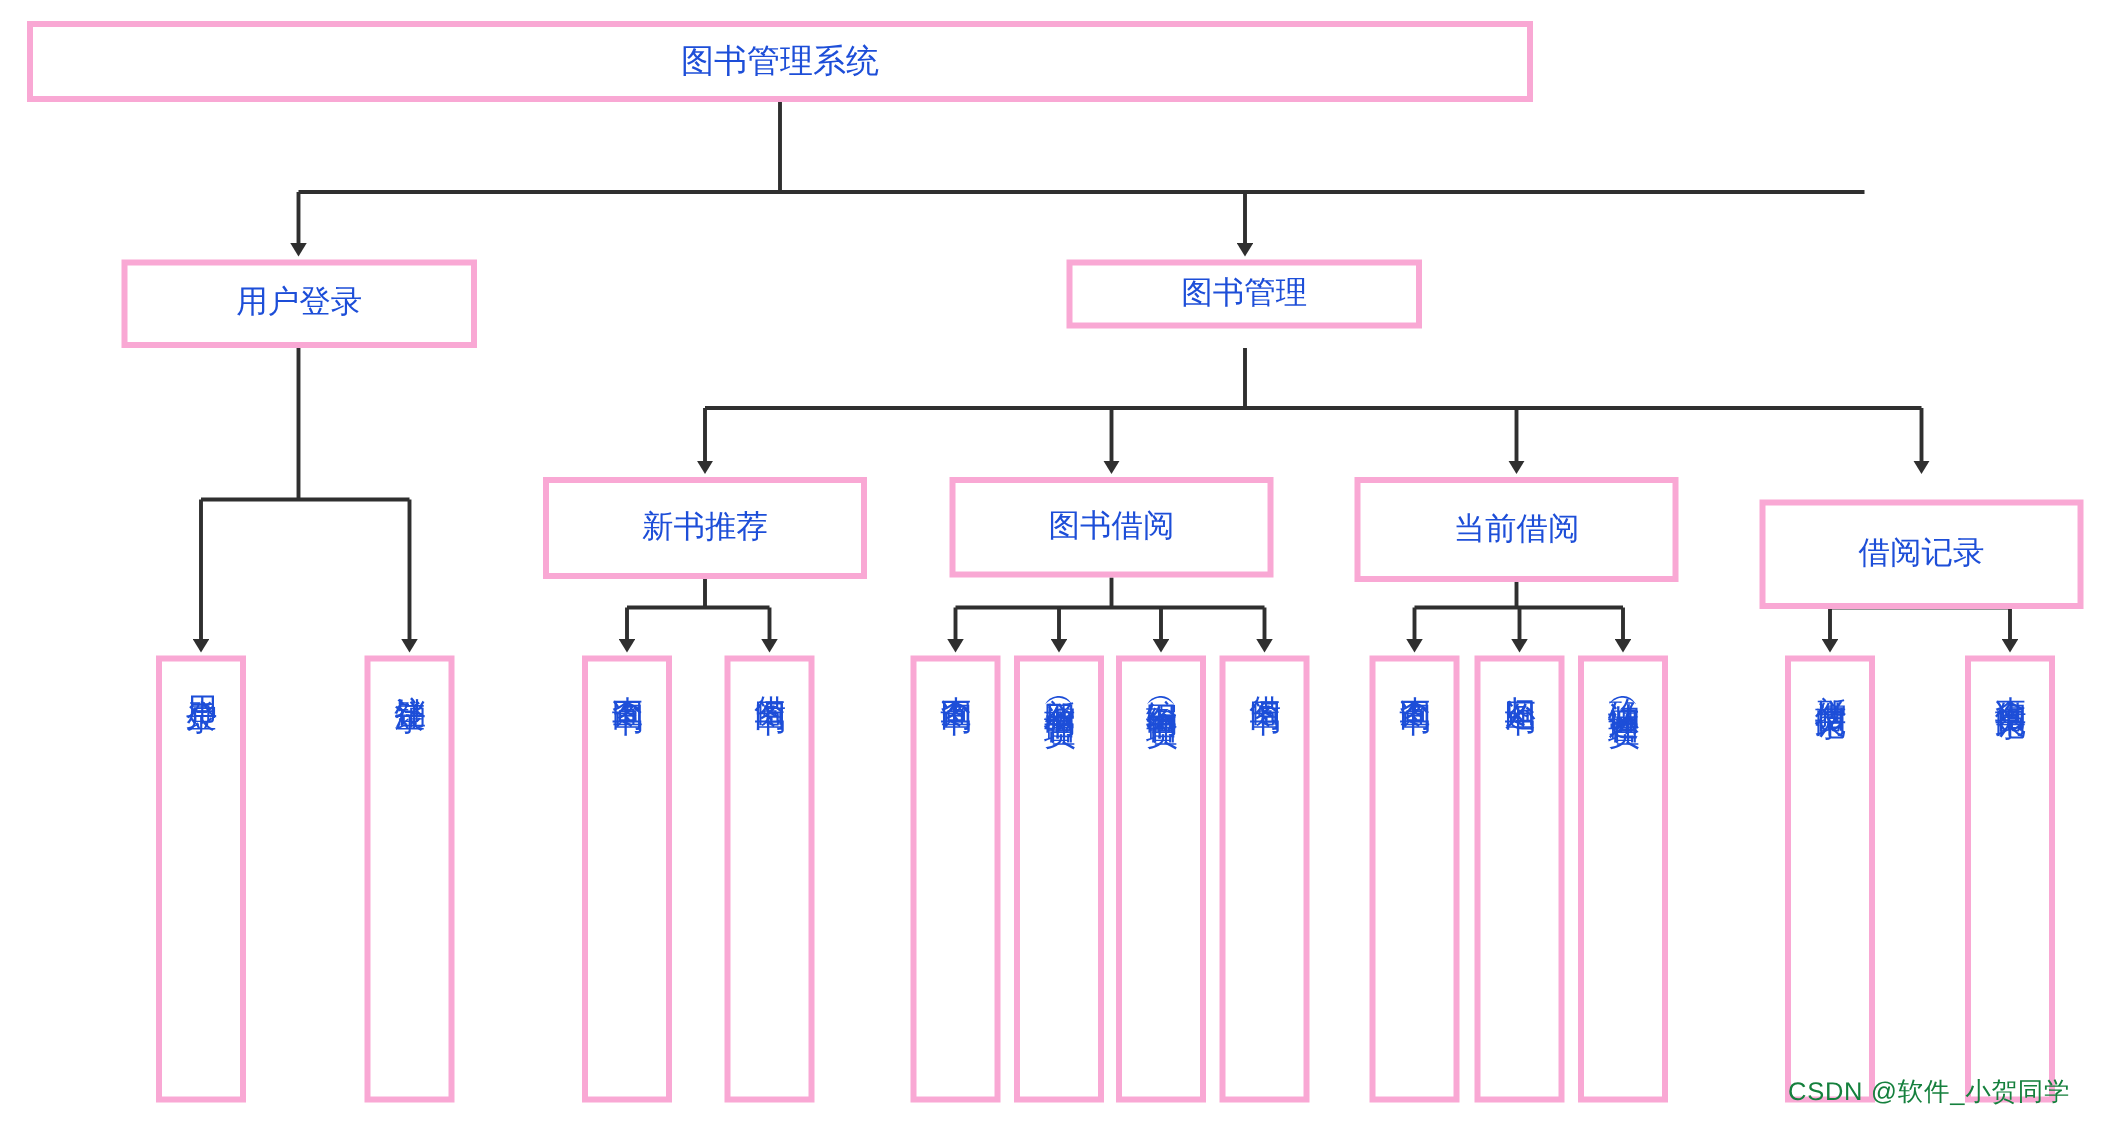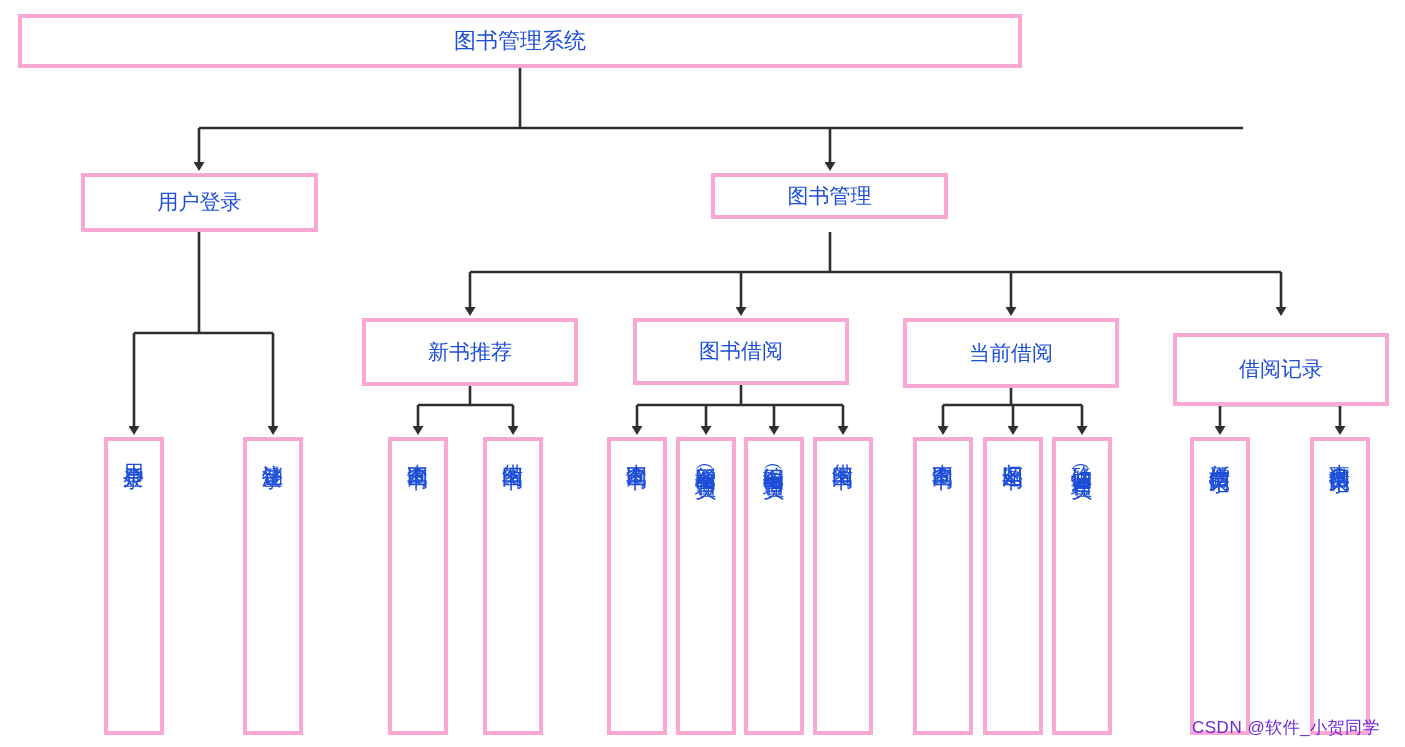--- a/index.html
+++ b/index.html
@@ -59,21 +59,21 @@
     font-size: 21px;
     letter-spacing: 2px;
     line-height: 1;
     white-space: nowrap;
   }
   .v-node.tall .label {
     padding-top: 2px;
   }
   .watermark {
     position: absolute;
-    color: #6d28d9;
+    color: #15803d;
     font-size: 17px;
     white-space: nowrap;
     letter-spacing: 0.5px;
   }
 </style>
 </head>
 <body>
 
 <div id="canvas">
 

